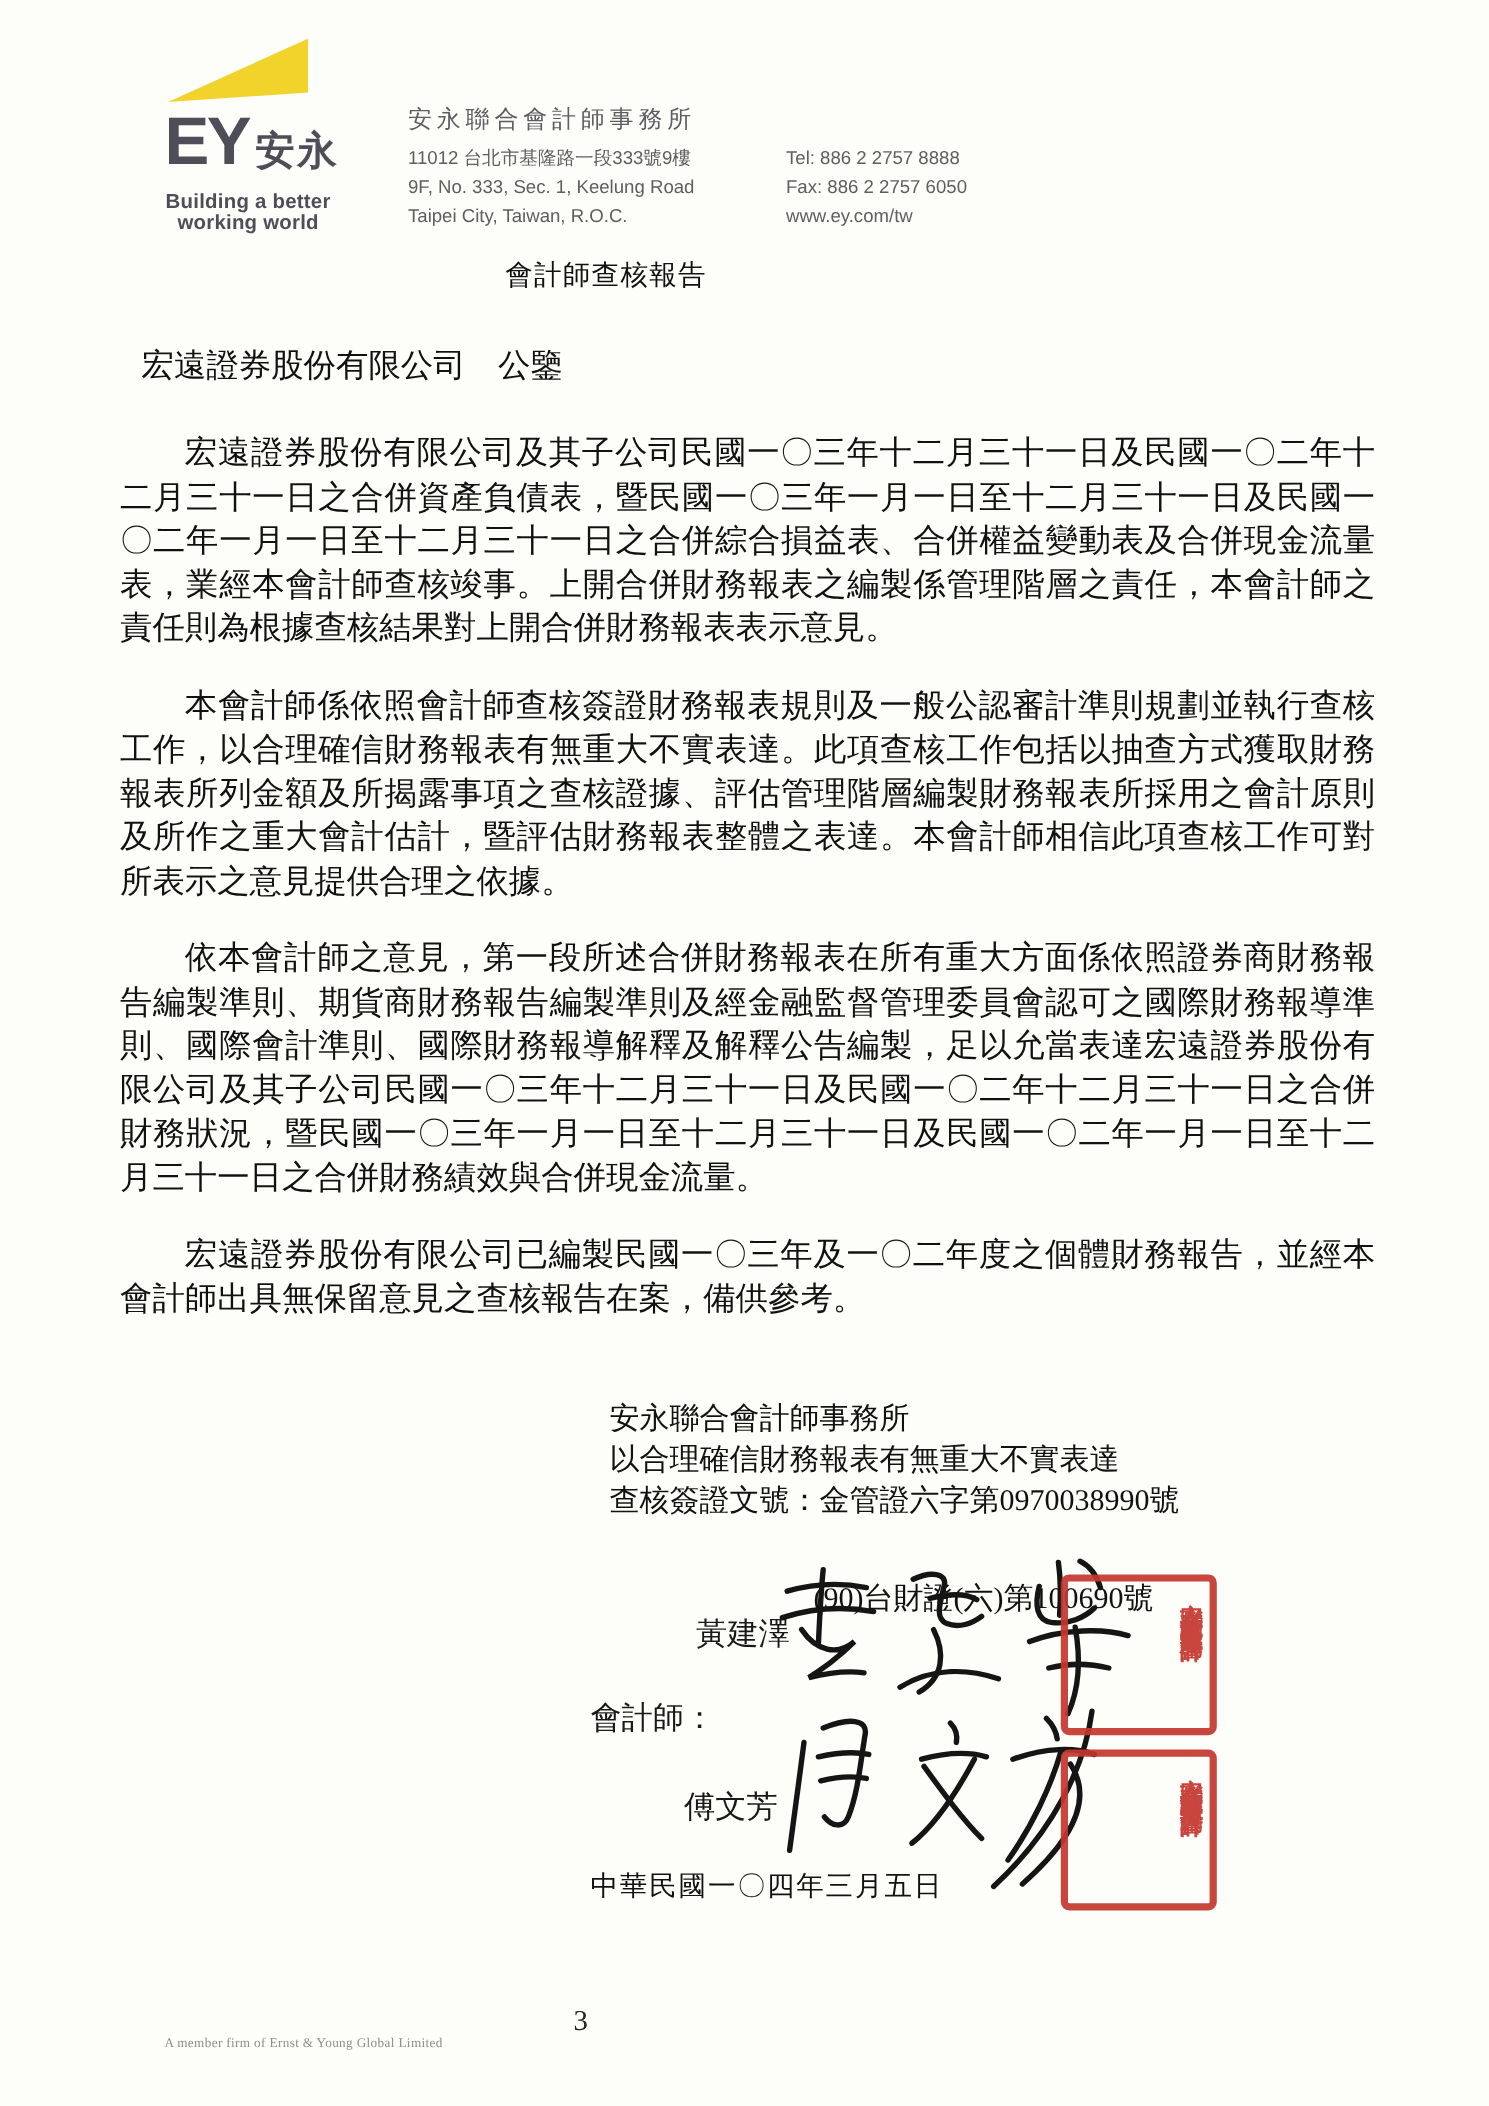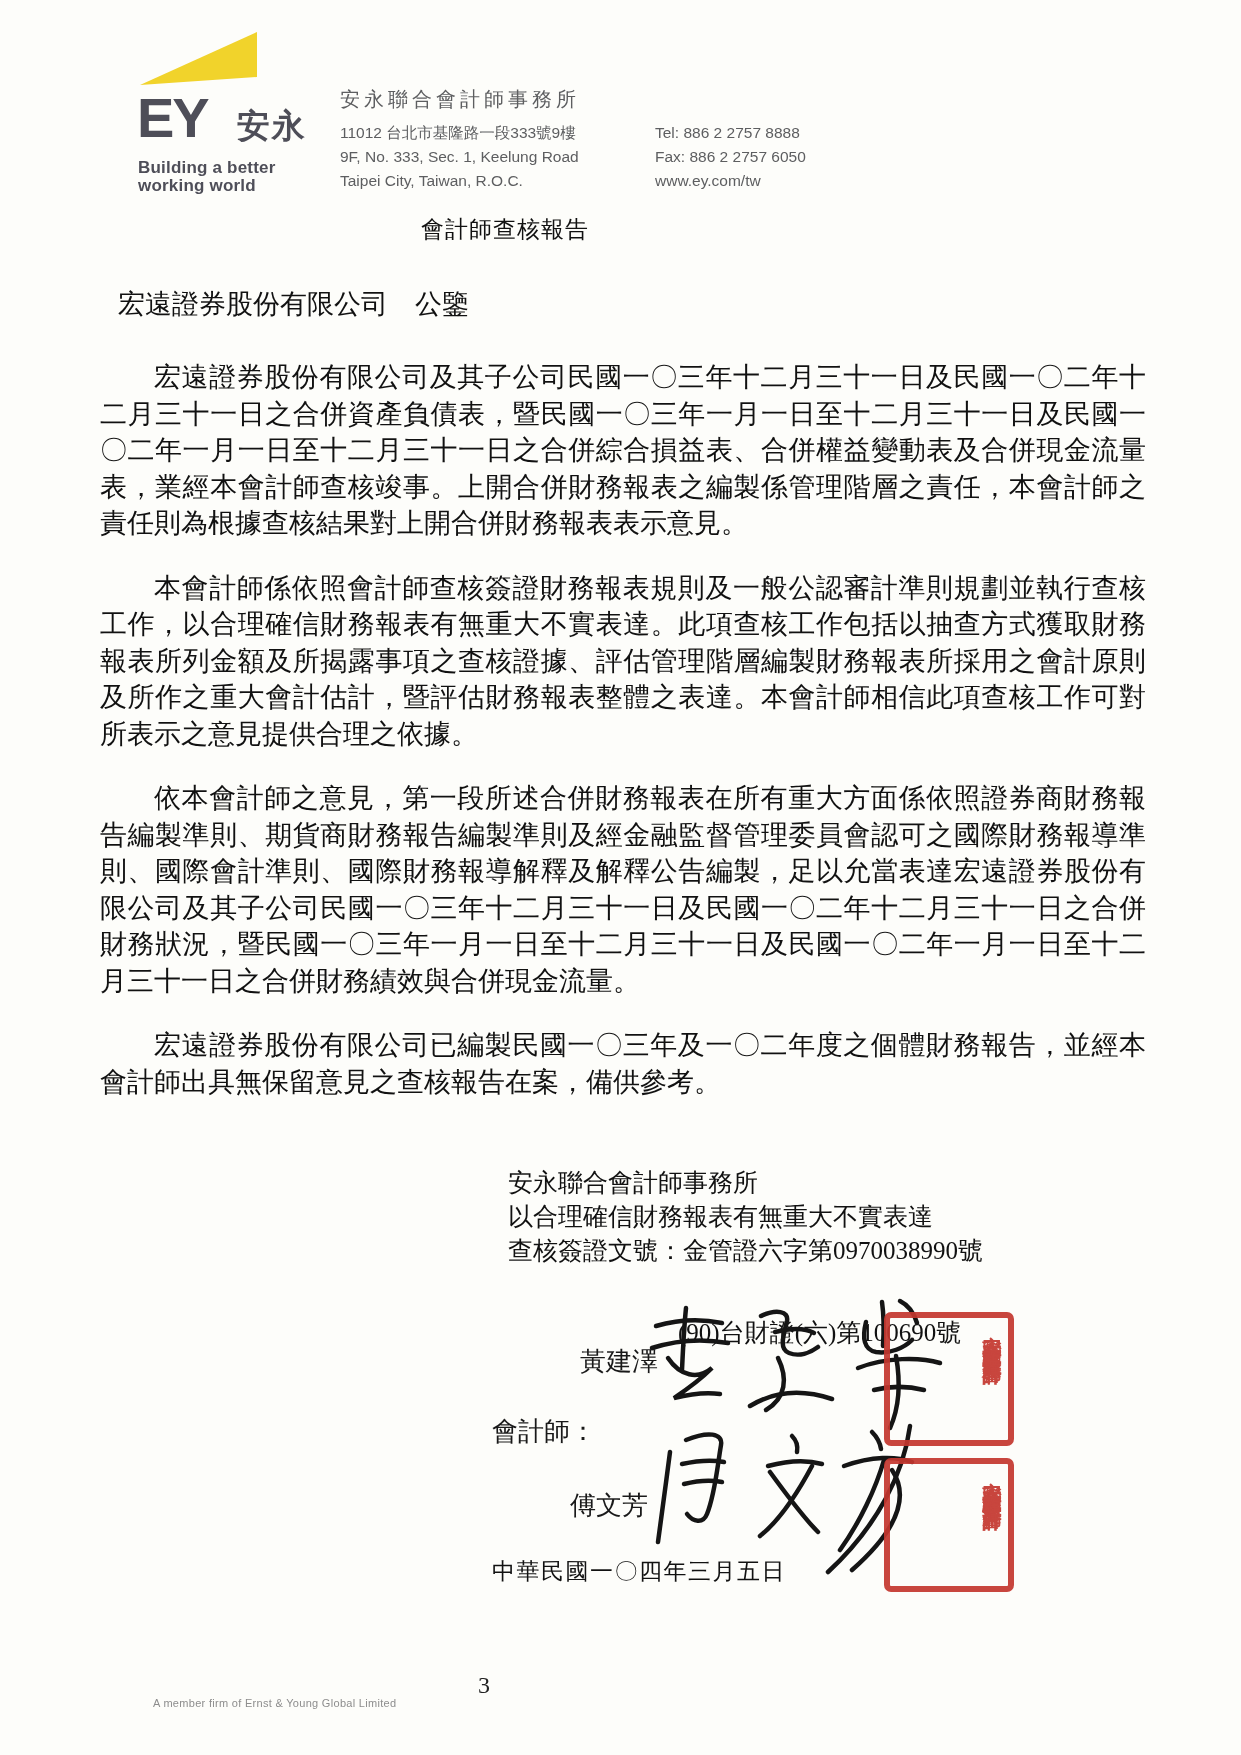--- a/index.html
+++ b/index.html
@@ -74,36 +74,36 @@
   }
   .seal-1 { left:884px; top:1312px; }
   .seal-2 { left:884px; top:1458px; }
   .date-line {
     position:absolute; left:492px; top:1556px;
     font-size:23px; letter-spacing:1.5px; color:#111;
   }
   
   .member-line {
     position:absolute; left:137px; top:1697px;
-    font-family:Liberation Sans, sans-serif;
-    font-size:11px; color:#8d8d8d; letter-spacing:0.3px;margin-left:16px;
+    font-family:Liberation Serif, serif;
+    font-size:11px; color:#8d8d8d; letter-spacing:0.3px;
   }
   .page-number { position:absolute; left:478px; top:1672px; font-size:24px; color:#222; }
 </style>
 </head>
 <body>
 
 <div class="page">
 
   <div class="beam" style="background: rgb(241, 211, 43);"></div>
-  <div class="ey-row" style="color: rgb(78, 78, 88); gap: 24px;">
+  <div class="ey-row" style="color: rgb(78, 78, 88);">
     <span class="ey-big">EY</span>
     <span class="ey-cn">安永</span>
   </div>
-  <div class="tagline" style="color: rgb(78, 78, 88);">
+  <div class="tagline" style="color: rgb(78, 78, 88); text-align: center;">
     <div>Building a better</div>
     <div>working world</div>
   </div>
 
   <div class="firm-name-top">安永聯合會計師事務所</div>
   <div class="addr-block">
     <div>11012 台北市基隆路一段333號9樓</div>
     <div>9F, No. 333, Sec. 1, Keelung Road</div>
     <div>Taipei City, Taiwan, R.O.C.</div>
   </div>

